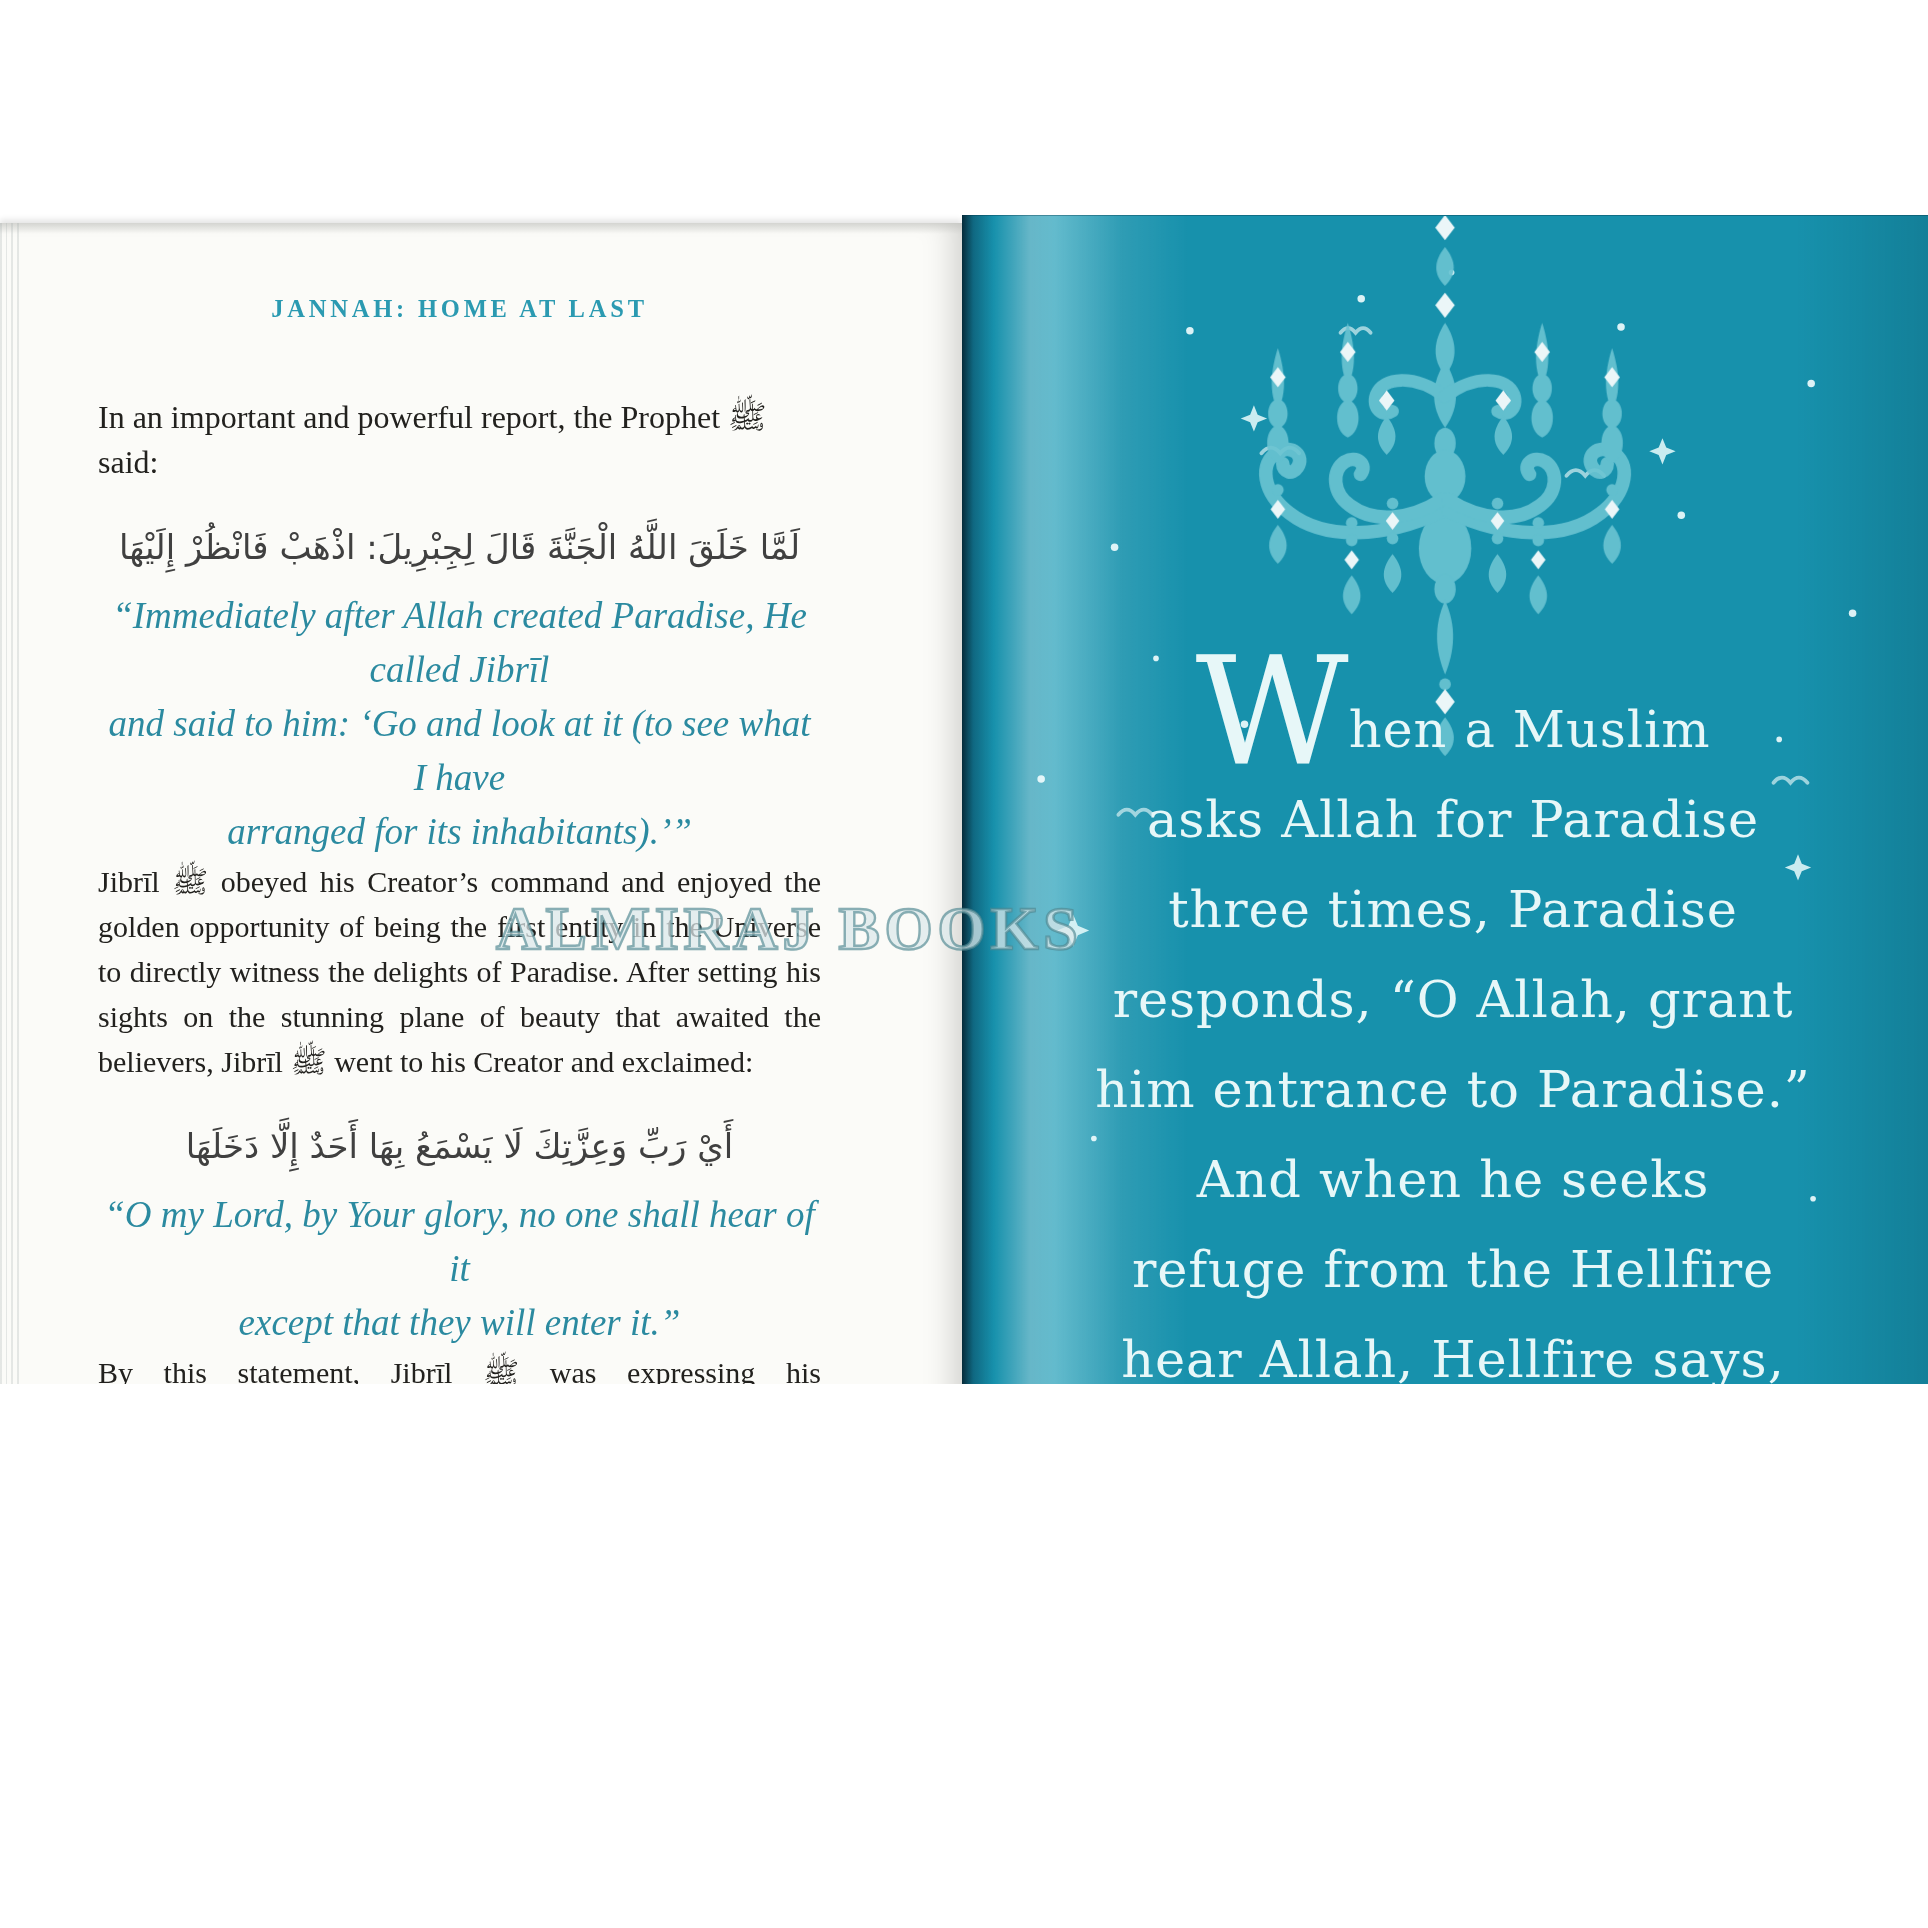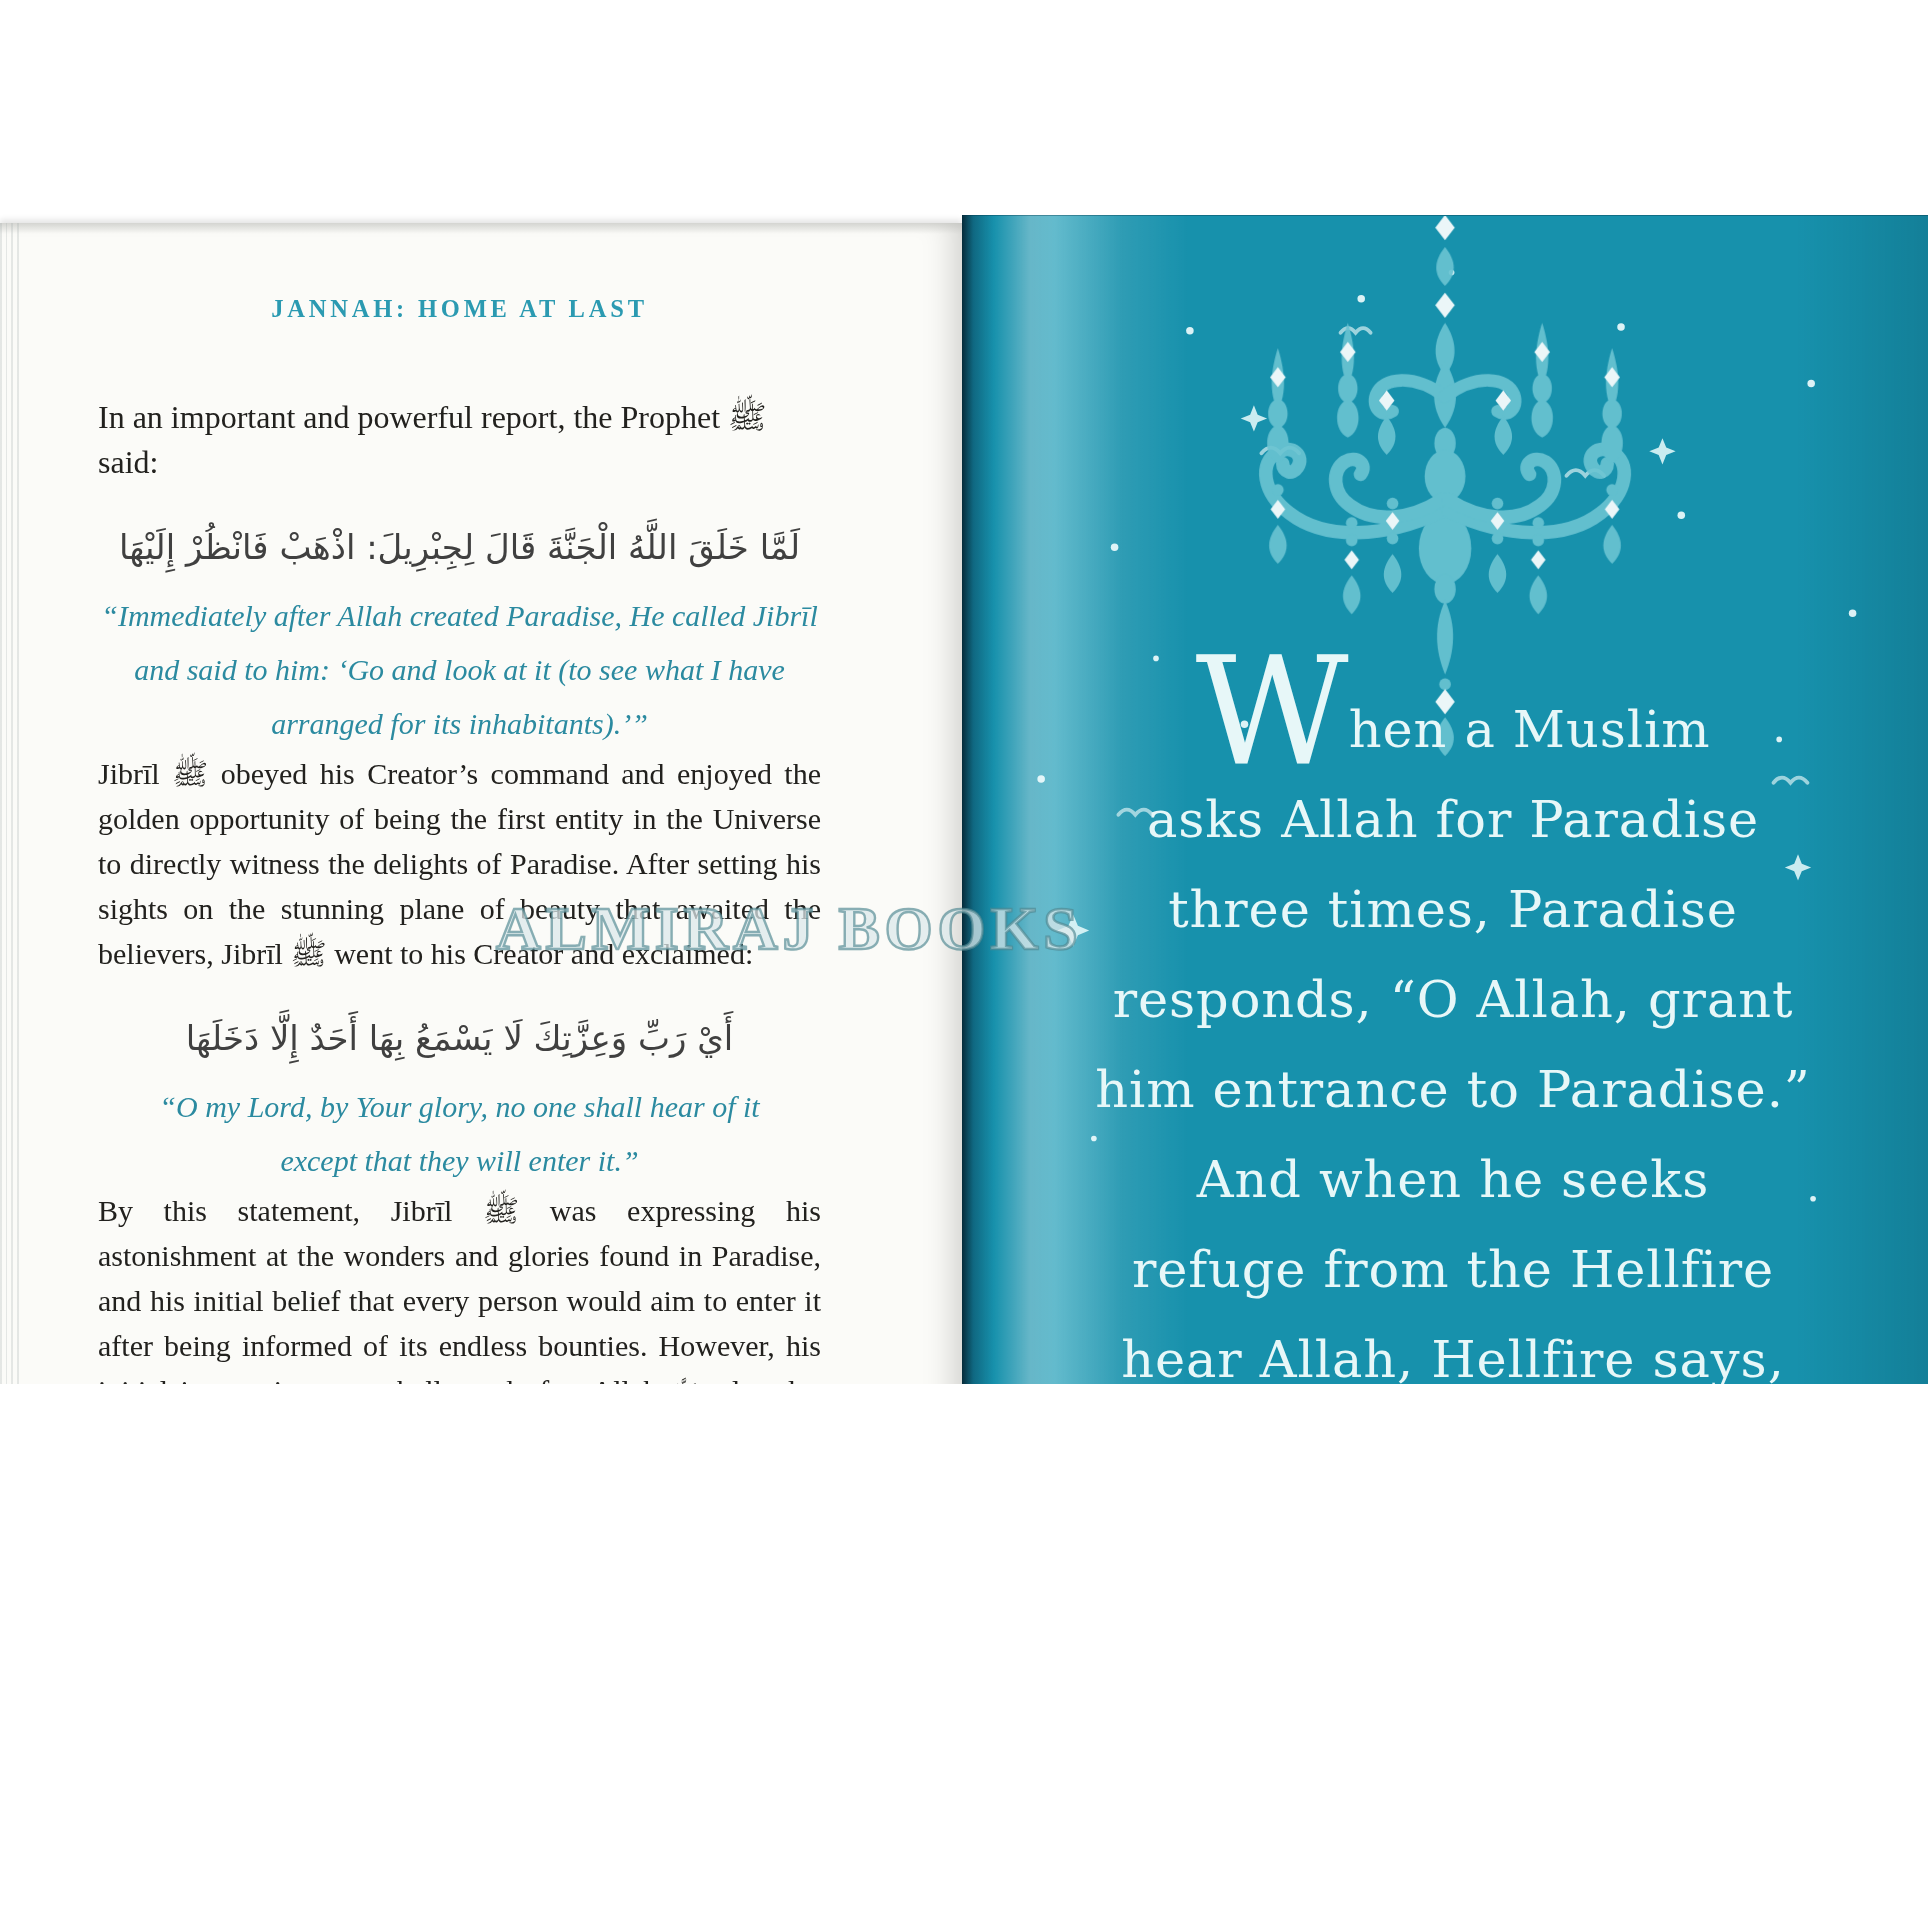--- a/index.html
+++ b/index.html
@@ -17,21 +17,21 @@
   .left-page::after{content:"";position:absolute;left:0;top:0;width:19px;height:100%;
              background:repeating-linear-gradient(90deg,rgba(160,170,170,.25) 0 1.9px,rgba(251,251,248,0) 1.9px 5.6px);}
   .lp-content{position:absolute;left:98px;top:0;width:723px;height:100%;}
 
   .running-header{margin-top:72px;text-align:center;color:#2b9ab1;font-weight:bold;
              font-size:24.5px;letter-spacing:3.8px;}
   .lead-line{margin-top:72px;font-size:32px;color:#22211e;line-height:45px;}
   .arabic{direction:rtl;text-align:center;font-family:"DejaVu Sans",sans-serif;
              font-size:34px;color:#404040;margin-top:36px;line-height:53px;}
   .hadith-quote{margin-top:15px;text-align:center;font-style:italic;color:#2b8aa0;
-             font-size:30px;line-height:54px;font-weight:500;}
+             font-size:37px;line-height:54px;font-weight:500;}
   .body-para{font-size:30px;color:#22211e;line-height:45px;
              text-align:justify;}
   .page-number{position:absolute;left:0;bottom:149px;width:100%;text-align:center;
              color:#2b9ab1;font-size:31px;}
   .ornament{position:absolute;left:50%;bottom:5.6px;transform:translateX(-50%);}
 
   
   .right-page{position:absolute;left:962px;top:0;width:966px;height:1589px;
              background:
                linear-gradient(90deg,rgba(4,34,48,.92) 0px,rgba(9,70,94,.55) 11.3px,rgba(23,145,172,0) 32px),

